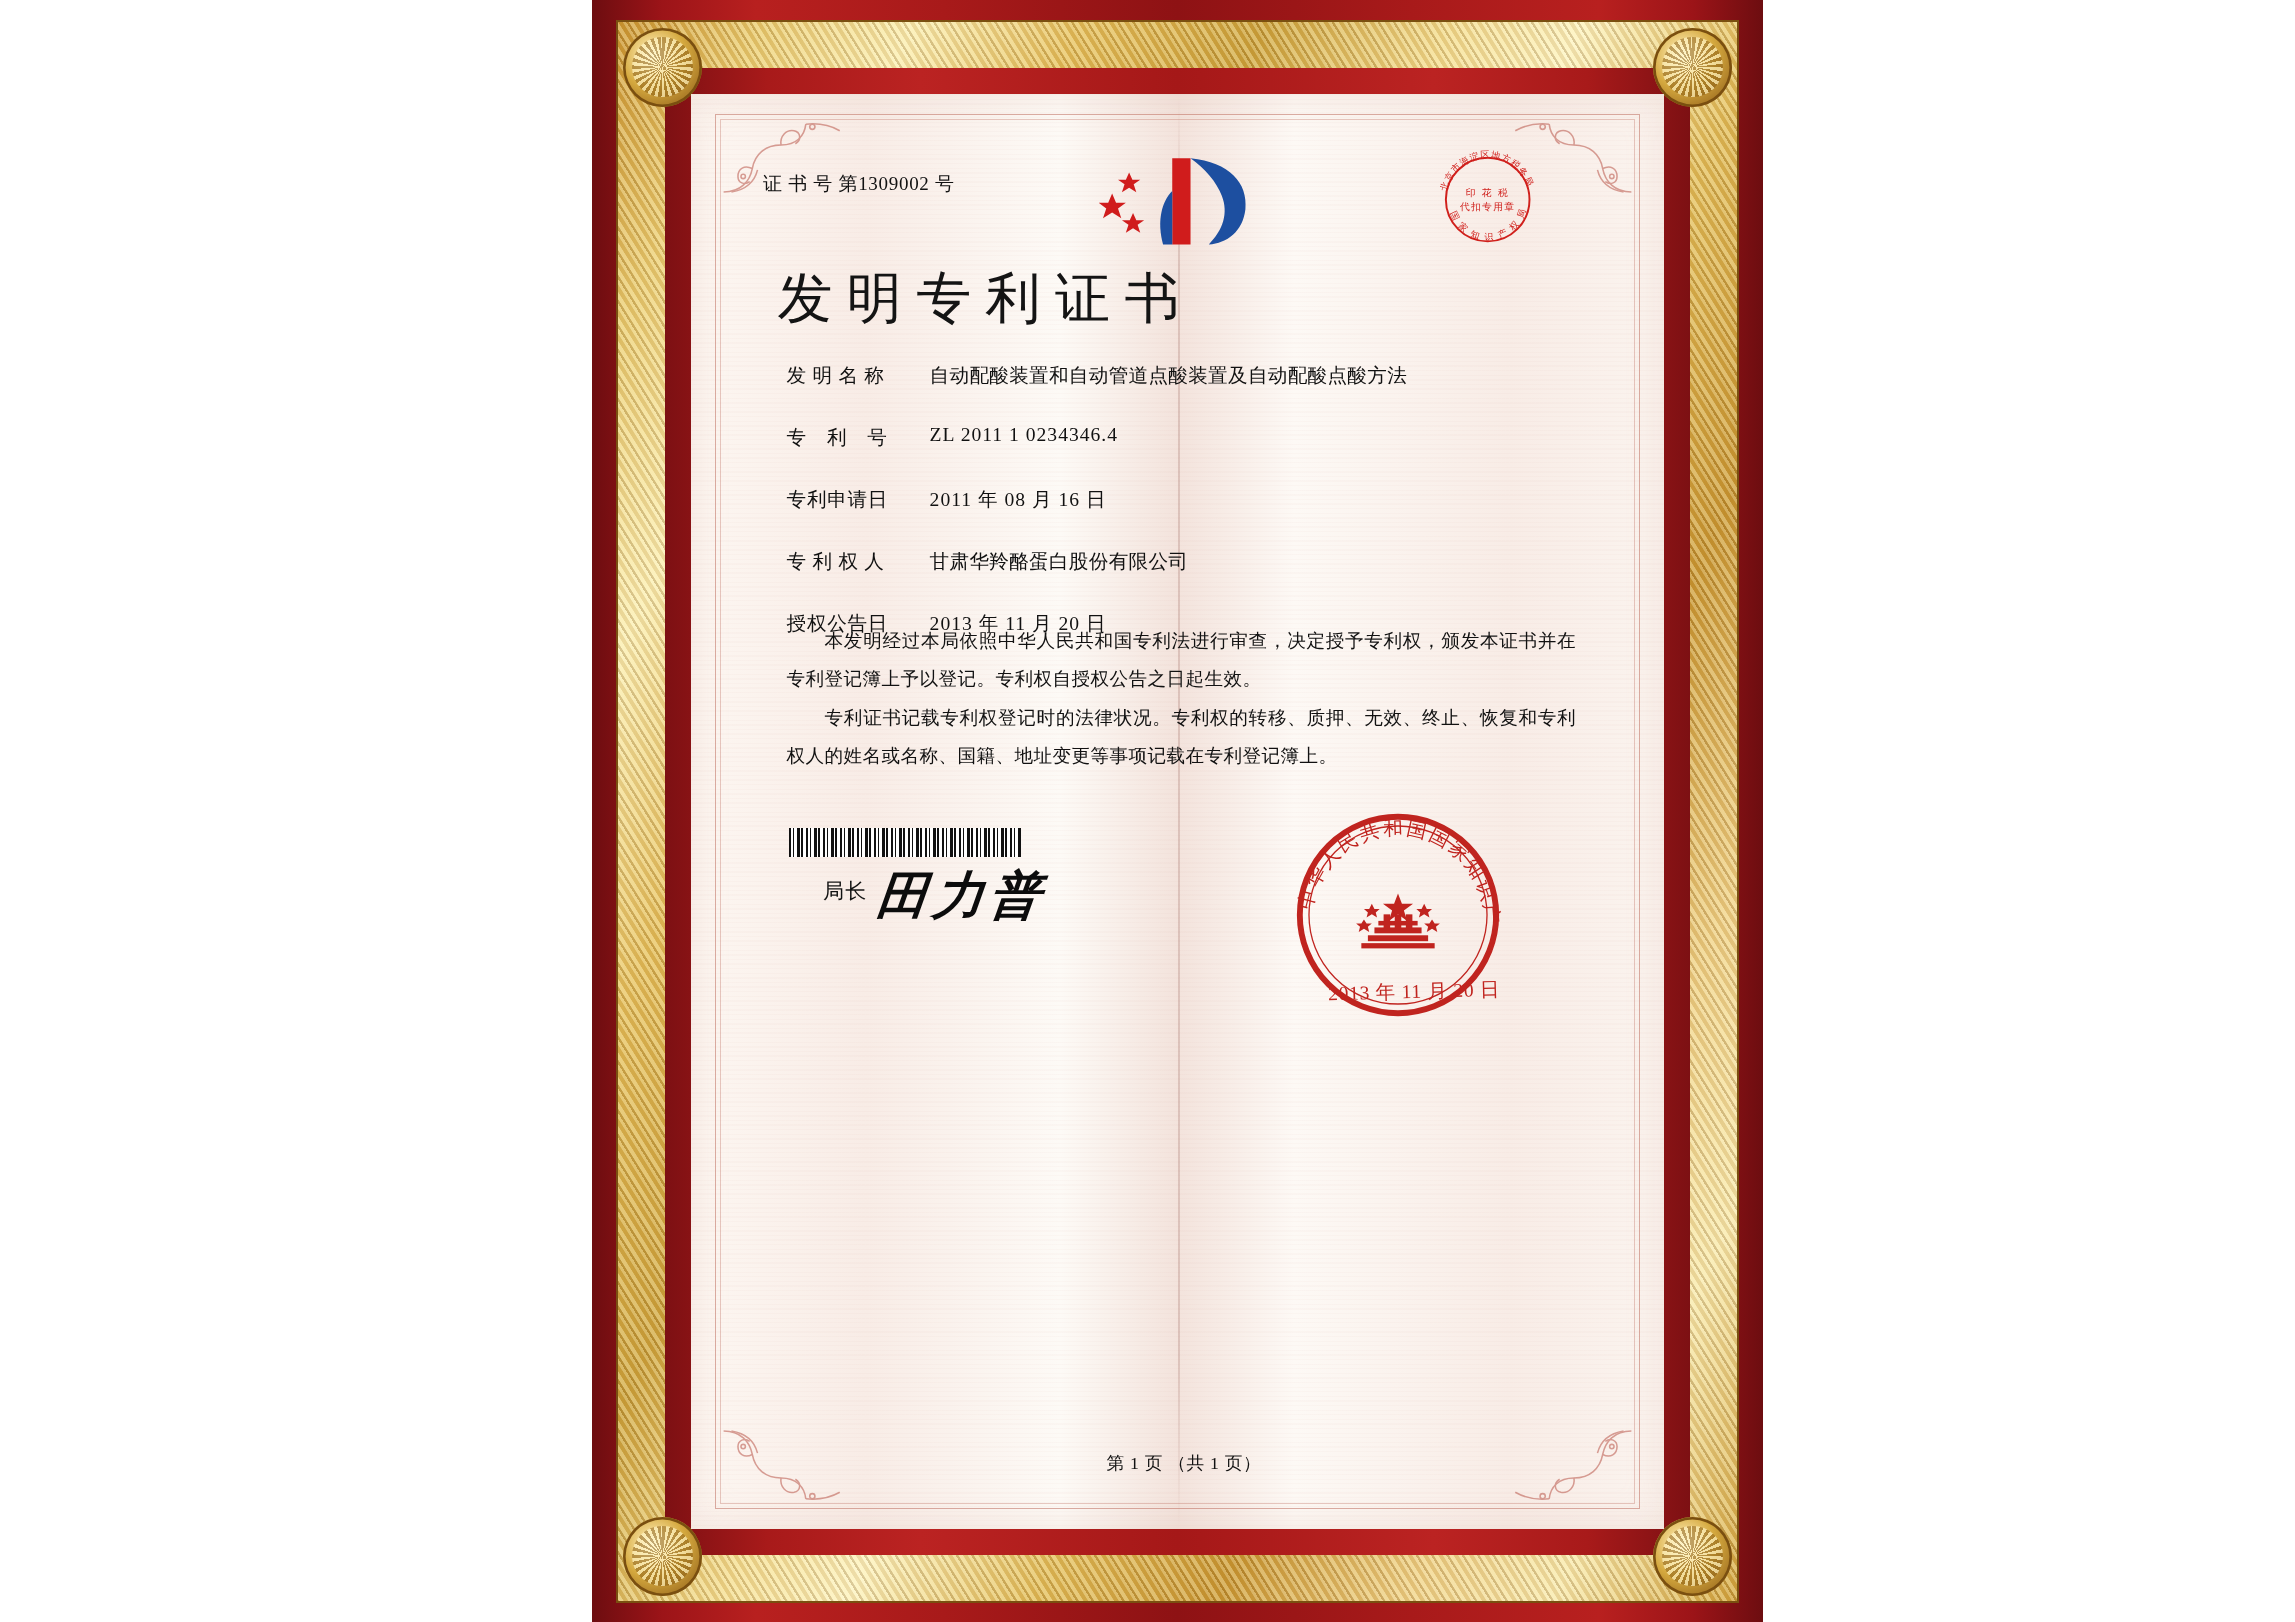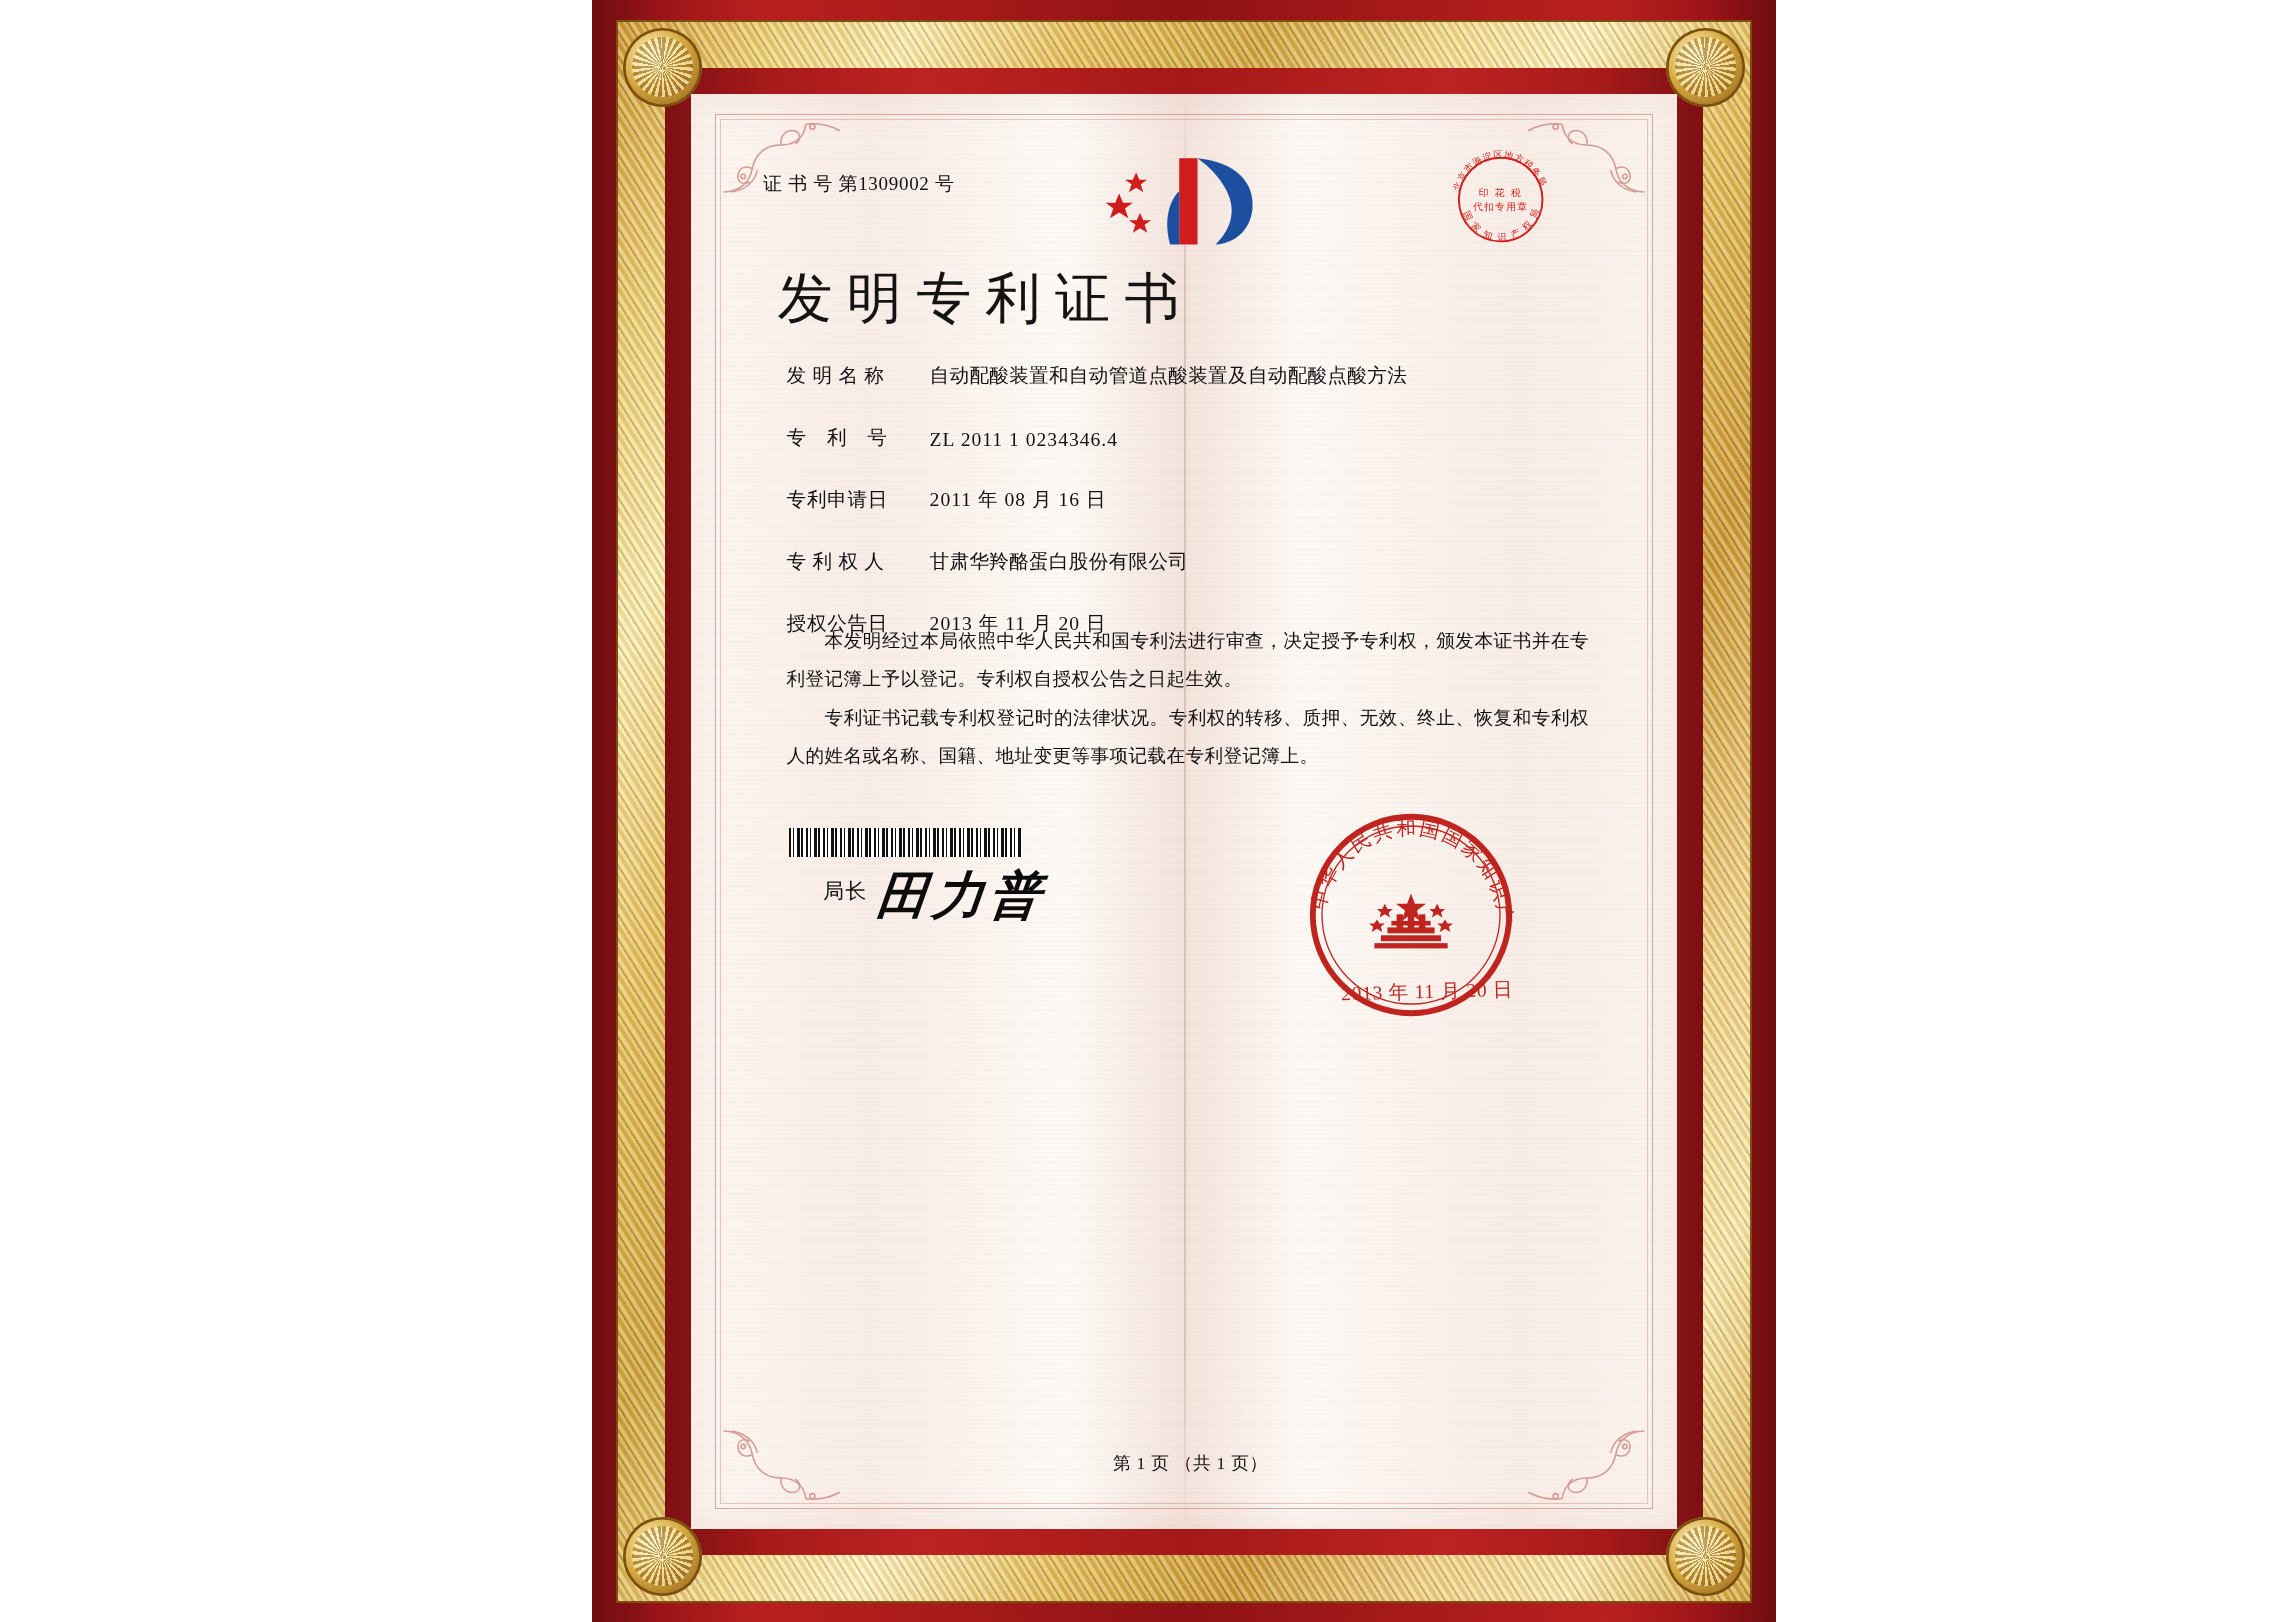--- a/index.html
+++ b/index.html
@@ -16,21 +16,20 @@
   }
 
   
   #certificate {
     position: absolute;
     left: 592px;
     top: 0px;
     width: 1171px;
     height: 1623px;
     background: #ffffff;
-    padding-left: 13px;
   }
 
   
   .frame-red {
     position: absolute;
     left: 0; top: 0;
     width: 100%; height: 100%;
     background:
       linear-gradient(90deg, #6d0d10 0%, #9c1418 6%, #b8201f 14%, #a81a1a 30%, #8e1214 50%, #a81a1a 70%, #b8201f 86%, #9c1418 94%, #6d0d10 100%);
   }
@@ -194,21 +193,21 @@
   }
 
   .fields {
     position: absolute;
     left: 23.6px;
     top: 216px;
     right: 19.6px;
   }
   .field {
     display: flex;
-    align-items: flex-end;
+    align-items: flex-start;
     margin-bottom: 35px;
     font-size: 19.6px;
     color: #111;
     white-space: nowrap;
   }
   .field .lab {
     width: 143px;
     flex: 0 0 143px;
     letter-spacing: 0.7px;
   }

